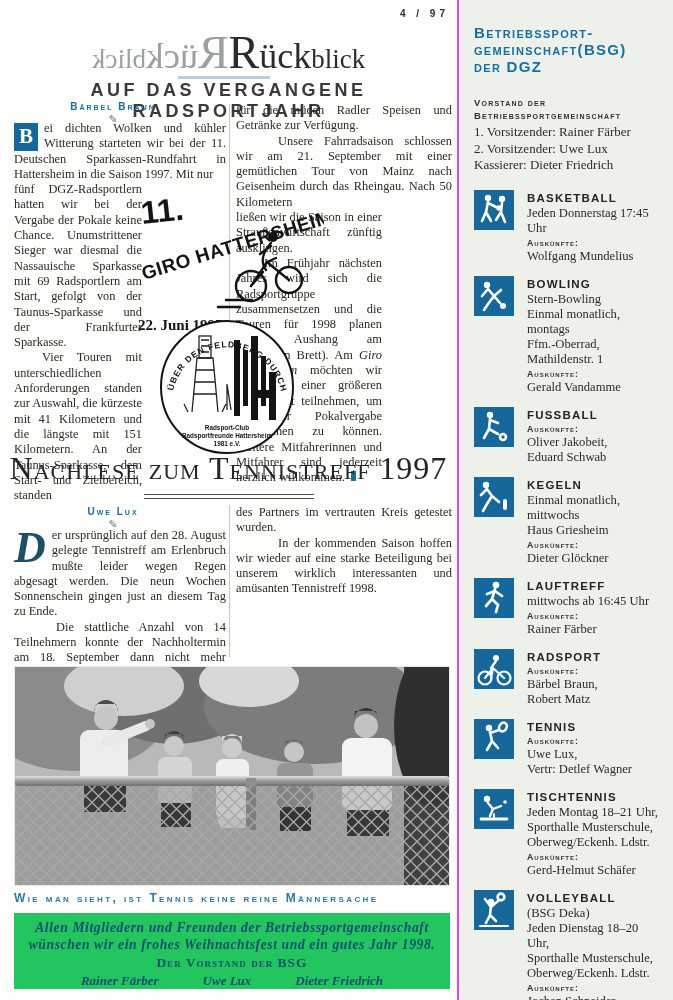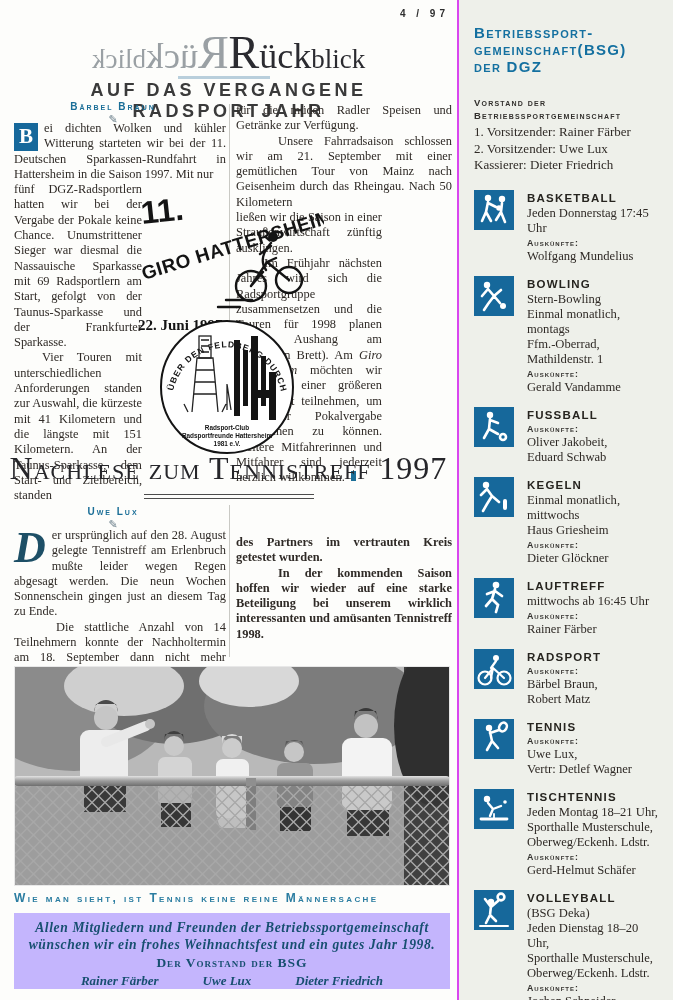--- a/index.html
+++ b/index.html
@@ -44,21 +44,21 @@
   
   .h2 { position:absolute; top:450px; left:0; width:457px; text-align:center; font-variant:small-caps; font-size:32px; letter-spacing:1px; color:#26262a; }
   .h2under { position:absolute; top:494px; left:144px; width:170px; height:5px; border-top:1.6px solid #4c4c4c; border-bottom:1.6px solid #4c4c4c; }
 
   
   .photo { position:absolute; left:14px; top:666px; width:436px; height:220px; }
   .photo svg { width:100%; height:100%; display:block; }
   .caption { position:absolute; top:891px; left:14px; width:436px; font-family:"Liberation Sans",sans-serif; font-weight:bold; font-variant:small-caps; font-size:12px; letter-spacing:2.4px; color:#2b7da1; white-space:nowrap; }
 
   
-  .gbox { position:absolute; left:14px; top:913px; width:436px; height:76px; background:#c4b5fd; text-align:center; padding-top:7px; color:#174f70; }
+  .gbox { position:absolute; left:14px; top:913px; width:436px; height:76px; background:#22c55e; text-align:center; padding-top:7px; color:#174f70; }
   .gbox .gl { font-style:italic; font-weight:bold; font-size:13.6px; line-height:16.5px; letter-spacing:0.6px; }
   .gbox .gsig { font-variant:small-caps; font-weight:bold; font-size:13.5px; margin-top:2px; letter-spacing:1px; }
   .gbox .gnames { display:flex; justify-content:center; gap:44px; font-style:italic; font-weight:bold; font-size:13px; margin-top:2px; }
 
   
   .sidebar { position:absolute; left:457px; top:0; width:216px; height:1000px; background:#eef0ea; border-left:2px solid #d946ef; padding:24px 10px 0 15px; overflow:hidden; }
   .sb-title { font-family:"Liberation Sans",sans-serif; font-weight:bold; font-variant:small-caps; font-size:15px; letter-spacing:1.3px; color:#1470a0; line-height:17px; }
   .sb-lab { font-family:"Liberation Sans",sans-serif; font-weight:bold; font-variant:small-caps; font-size:9.5px; letter-spacing:1.2px; color:#33312e; line-height:13px; }
   .sb-vorstand { margin-top:21px; }
   .sb-vlines { font-size:13px; line-height:16.5px; color:#2f2a26; margin-top:2px; }
@@ -155,21 +155,21 @@
       <span class="bname">Uwe Lux</span>
       <span class="pencil">✎</span>
     </div>
 
     <div class="colrule" style="left:229px; top:505px; height:152px;"></div>
 
     <div class="acol" style="left:14px; top:528px; width:212px;">
       <p><span class="dropD">D</span><span>er ursprünglich auf den 28. August gelegte Tennistreff am Erlenbruch mußte leider wegen Regen abgesagt werden. Die neun Wochen Sonnenschein gingen just an diesem Tag zu Ende.</span></p>
       <p class="ind">Die stattliche Anzahl von 14 Teilnehmern konnte der Nachholtermin am 18. September dann nicht mehr aufweisen, so daß die Stärken und Schwächen</p>
     </div>
-    <div class="acol" style="left:236px; top:535px; width:216px;font-weight:bold;">
+    <div class="acol" style="left:236px; top:505px; width:216px;">
       <p>des Partners im vertrauten Kreis getestet wurden.</p>
       <p class="ind">In der kommenden Saison hoffen wir wieder auf eine starke Beteiligung bei unserem wirklich interessanten und amüsanten Tennistreff 1998.</p>
     </div>
 
     <div class="photo">
       <svg viewBox="0 0 436 220">
         <defs>
           <linearGradient id="railg" x1="0" y1="0" x2="0" y2="1">
             <stop offset="0" stop-color="#e3e3e3"></stop>
               <stop offset="0.5" stop-color="#9a9a9a"></stop>

